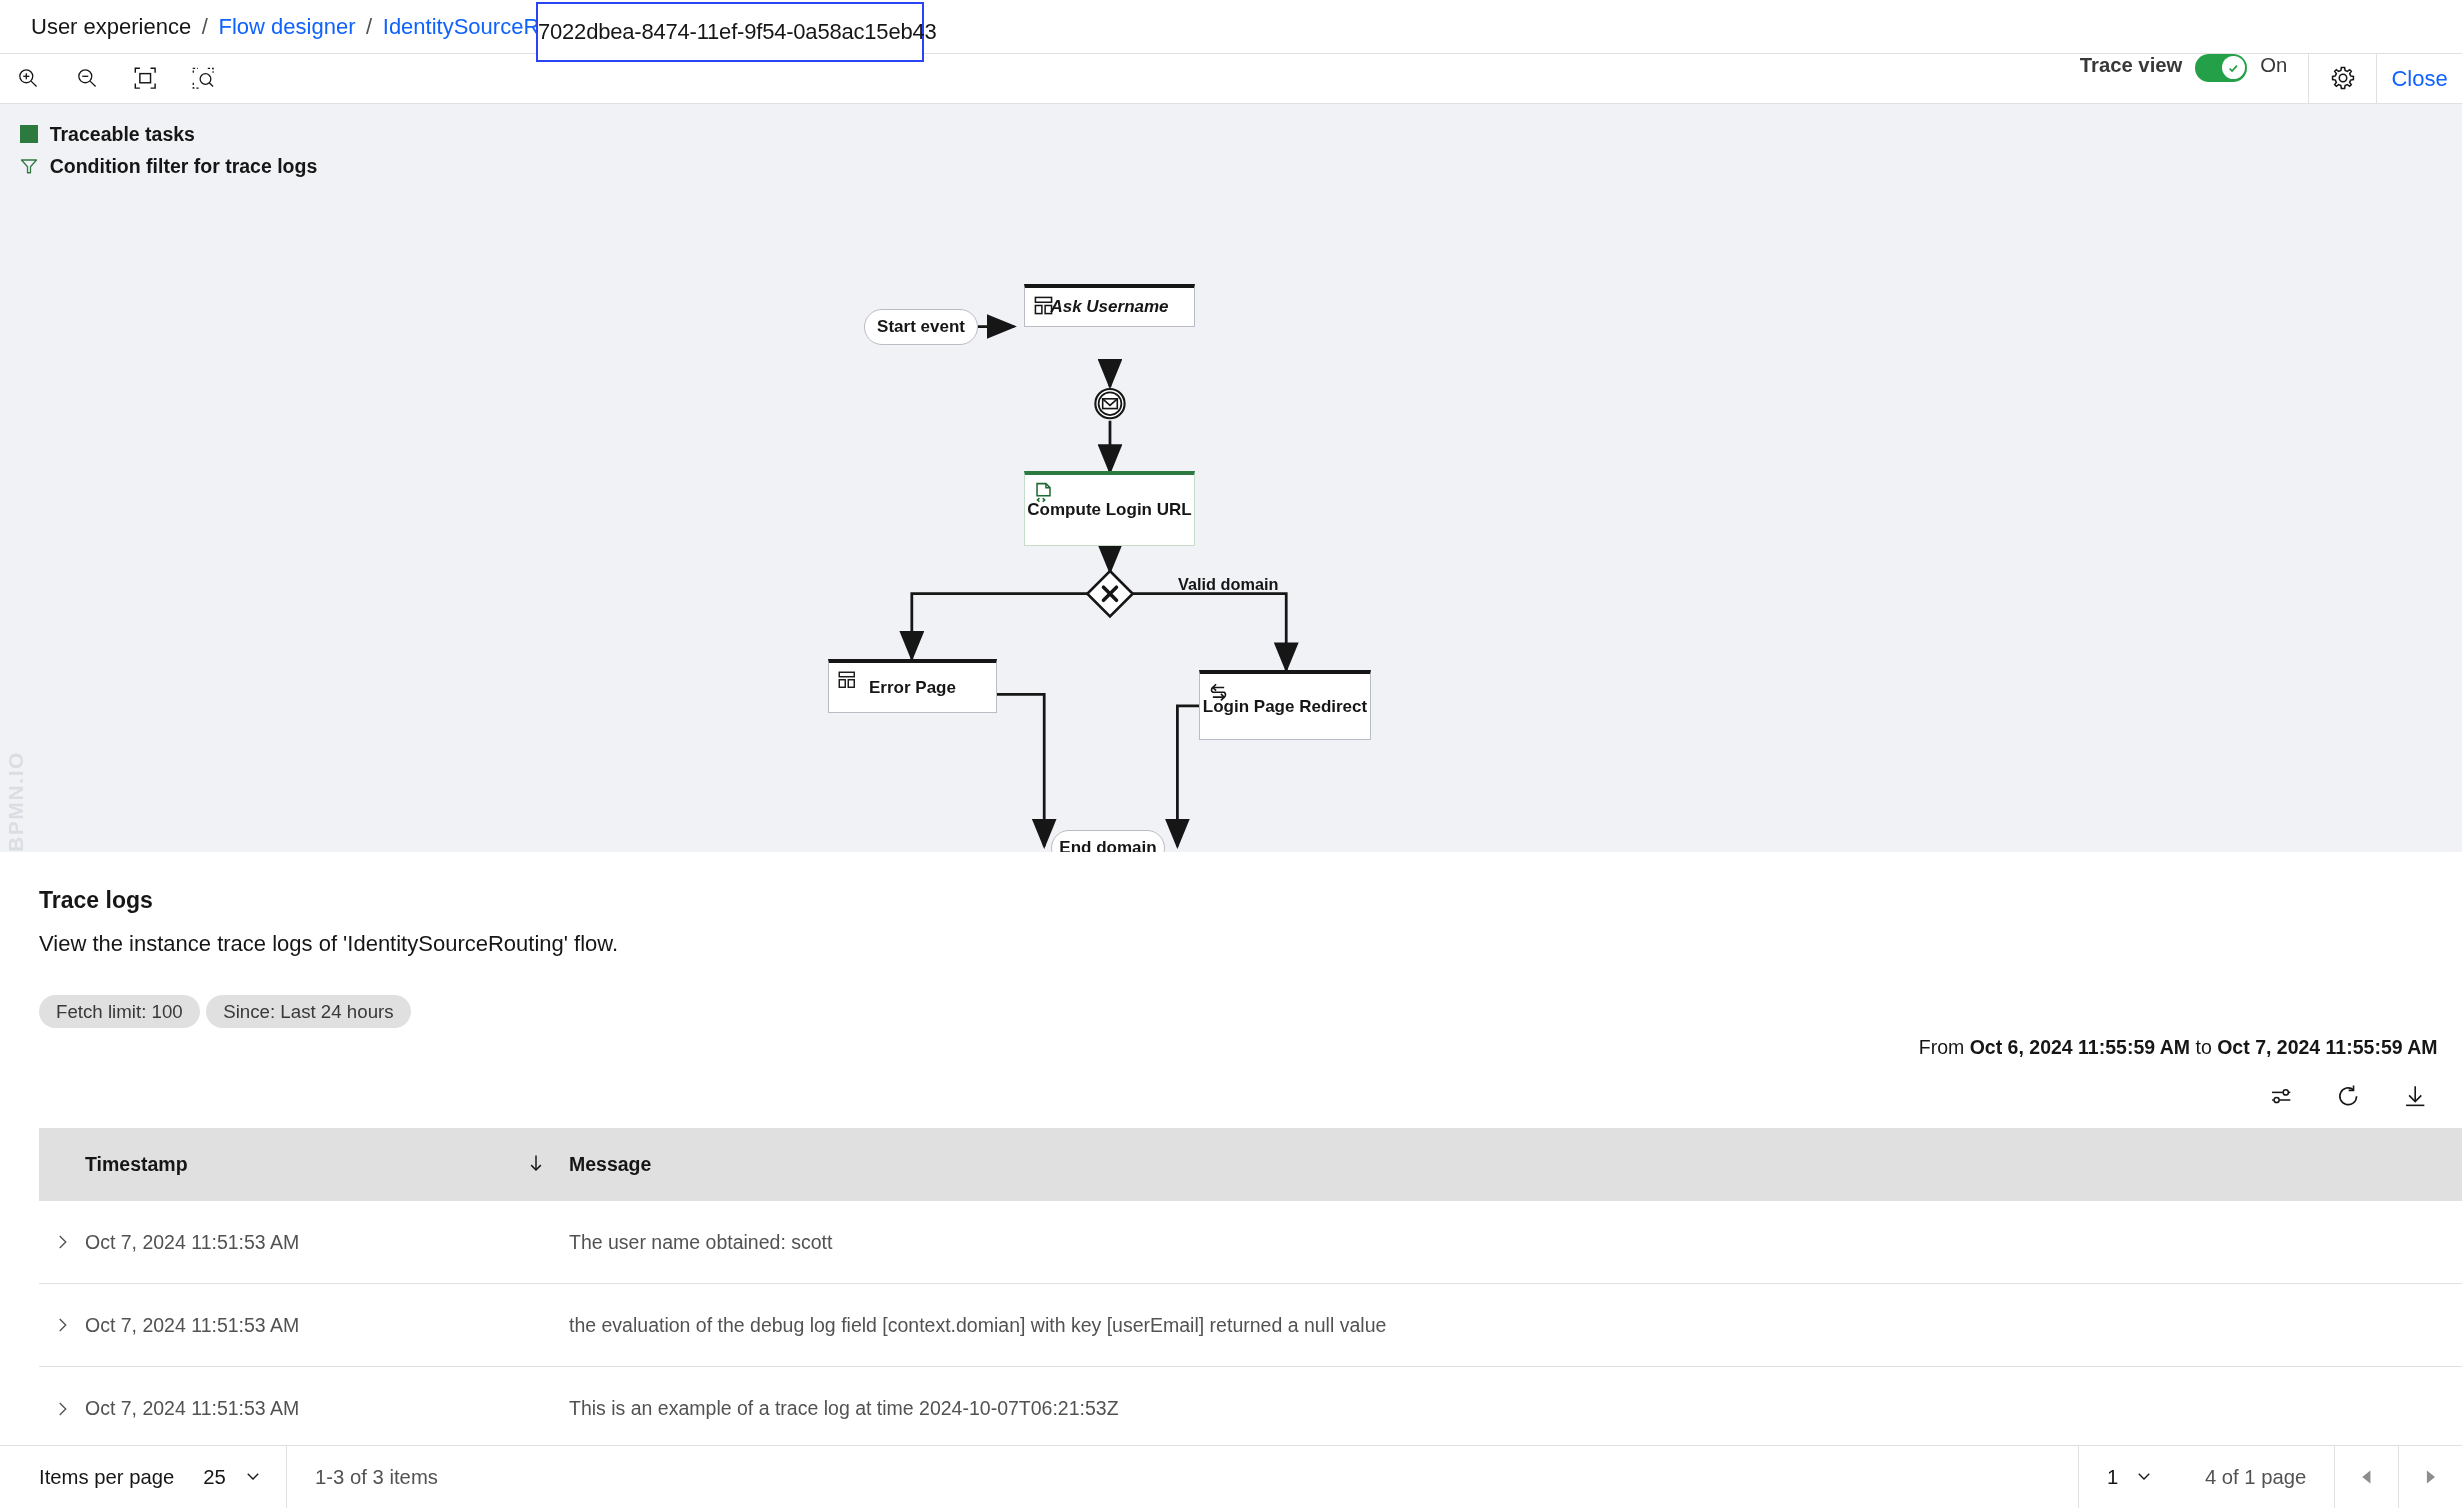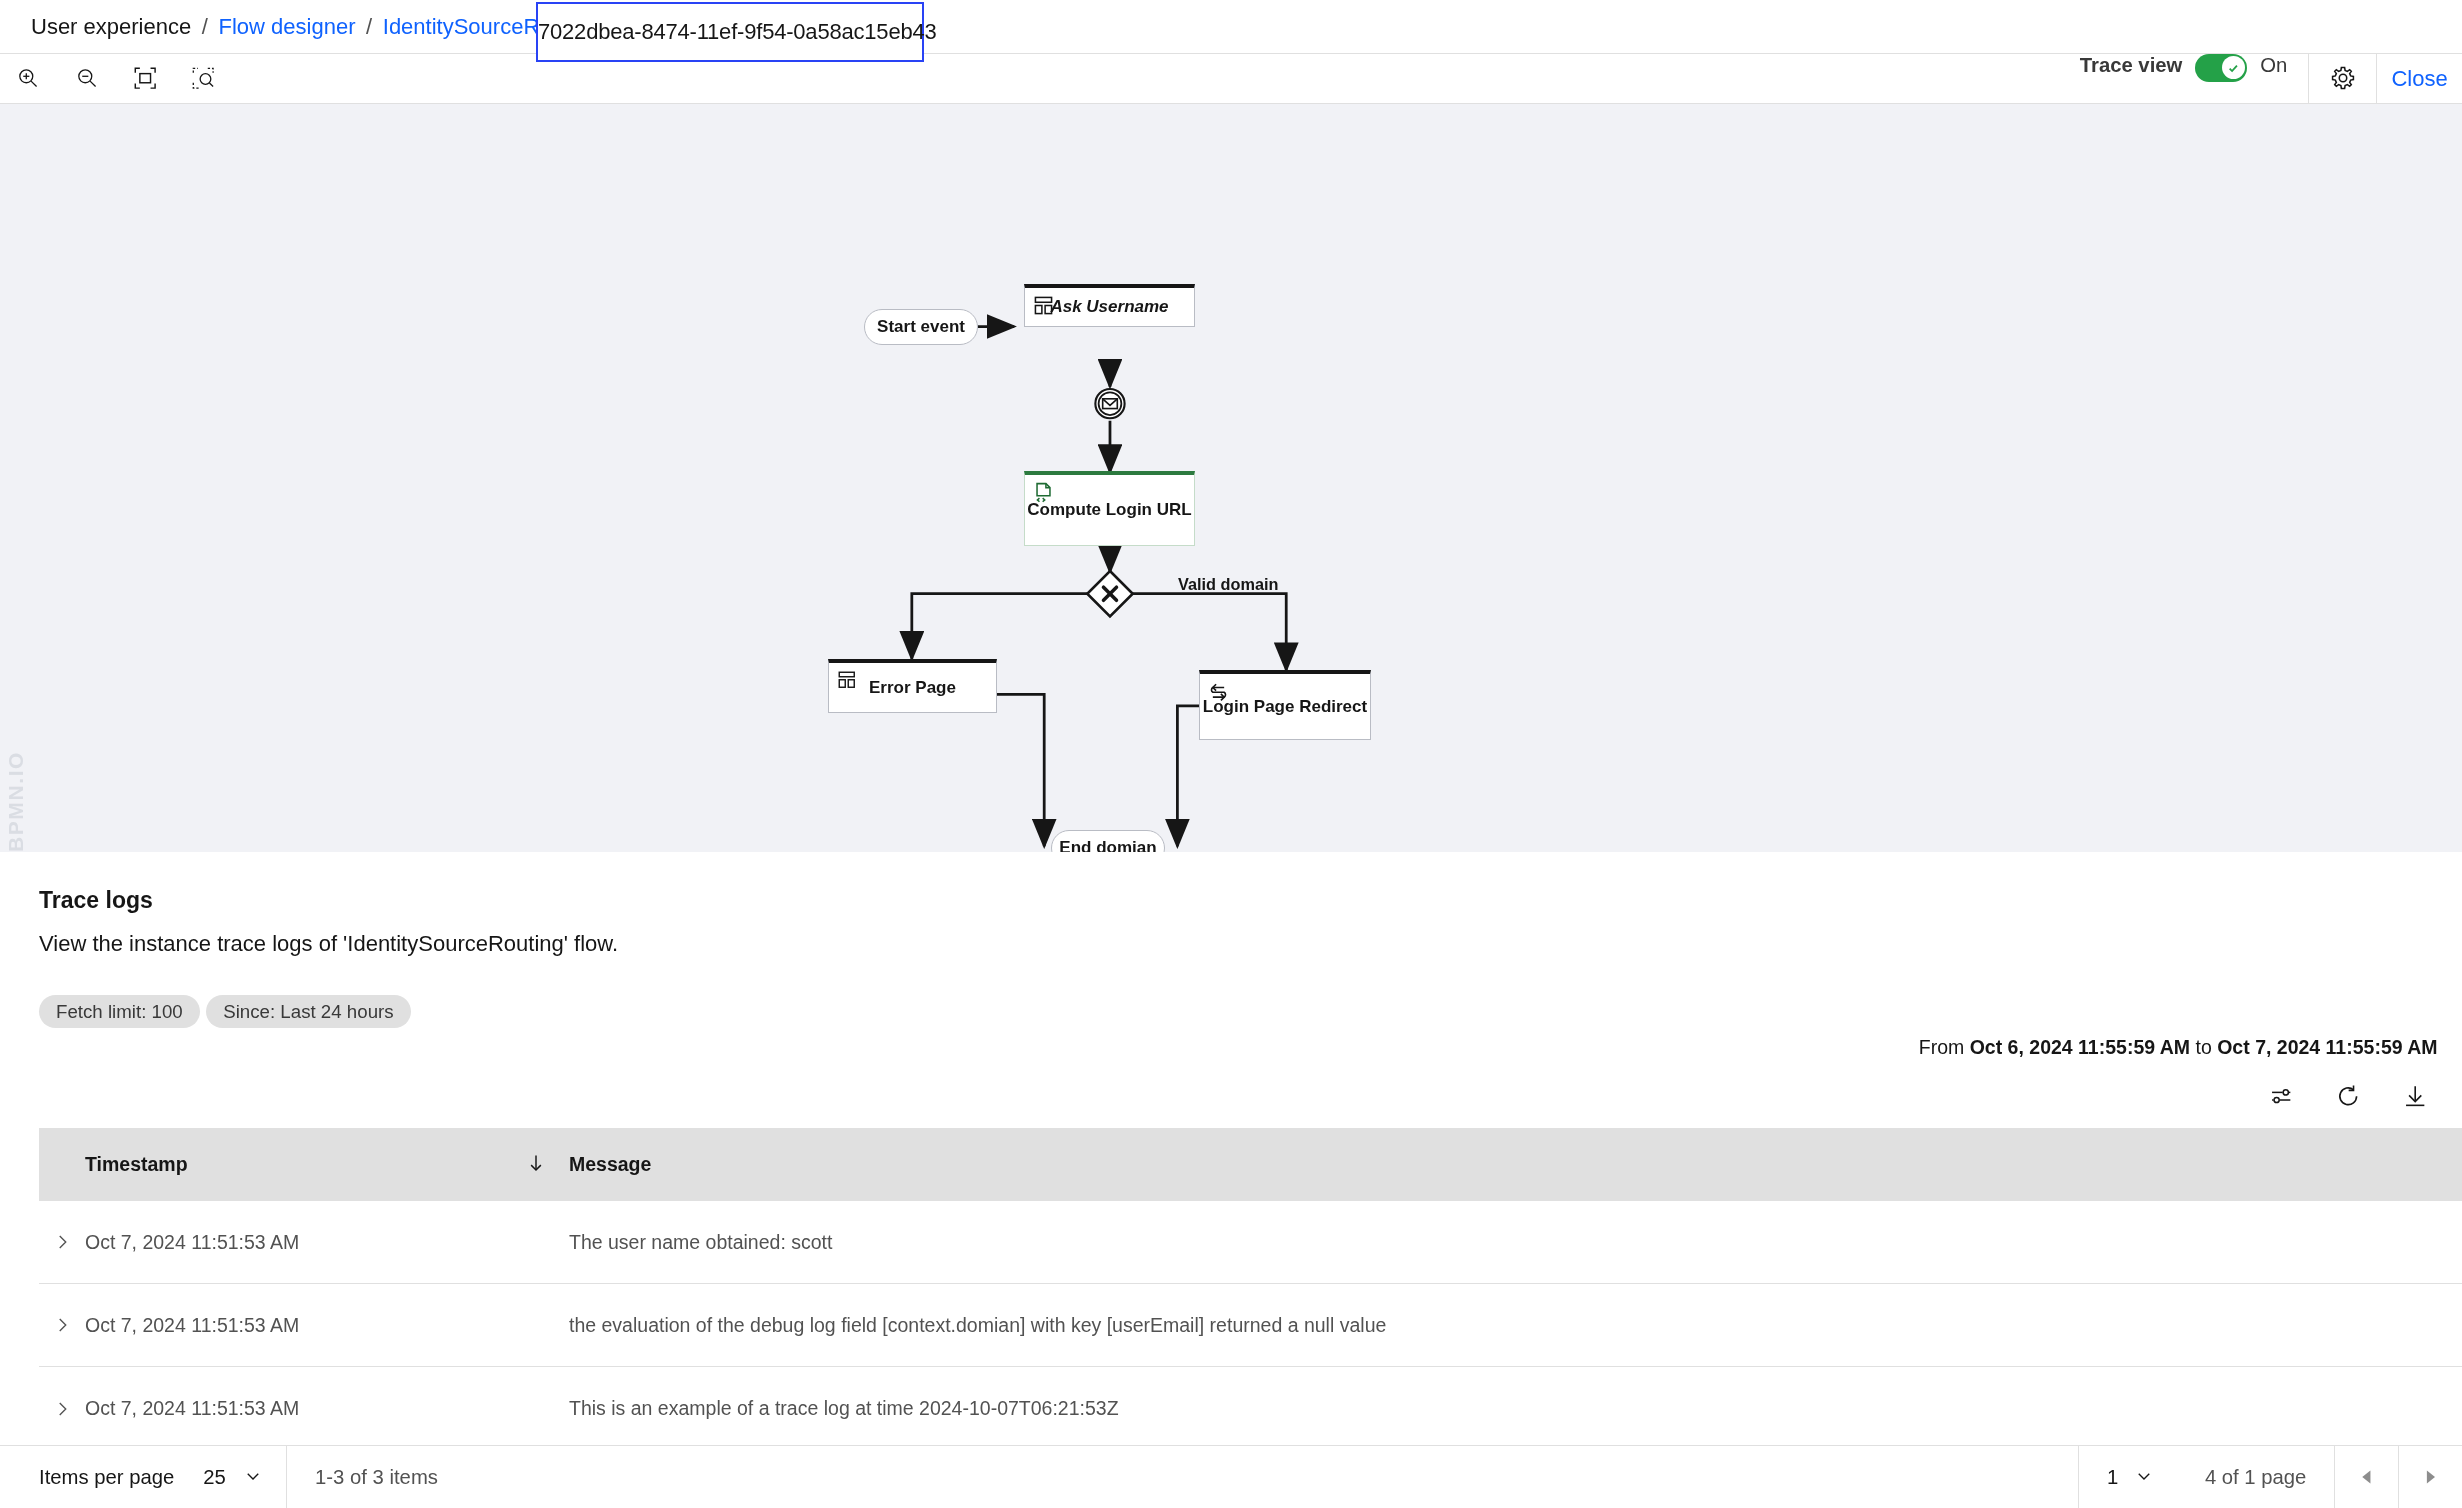--- a/index.html
+++ b/index.html
@@ -271,20 +271,34 @@
       </div>
       <div class="tb-divider"></div>
       <div class="close-cell">
         <span class="close-text">Close</span>
       </div>
     </div>
   </div>
 
   <div class="canvas">
 
+    <div class="legend">
+      <div class="legend-row">
+        <span class="legend-swatch"></span>
+        <span class="legend-label">Traceable tasks</span>
+      </div>
+      <div class="legend-row">
+        <span style="width:18px;height:18px;display:flex;align-items:center;justify-content:center;">
+          <svg width="19.5" height="18" viewBox="0 0 24 22" fill="none" stroke="#2c7a3f" stroke-width="1.7">
+            <polygon points="2,3 22,3 14,12 14,20 10,20 10,12" stroke-linejoin="round"></polygon>
+          </svg>
+        </span>
+        <span class="legend-label">Condition filter for trace logs</span>
+      </div>
+    </div>
 
     <div class="watermark">BPMN.IO</div>
 
     <svg class="bpmn" viewBox="0 0 3030 921">
       <defs>
         <marker id="ah" markerWidth="11" markerHeight="9" refX="10" refY="4.5" orient="auto">
           <polygon points="0,0 11,4.5 0,9" fill="#161616"></polygon>
         </marker>
       </defs>
       <g stroke="#161616" stroke-width="3.4" fill="none">
@@ -367,21 +381,21 @@
         <svg width="21" height="21" viewBox="0 0 26 26" fill="none" stroke="#161616" stroke-width="2">
           <path d="M20 8 L6 8 A3.5 3.5 0 0 0 6 14 L20 14 A3.5 3.5 0 0 1 20 20 L6 20"></path>
           <polyline points="10,4 6,8 10,12"></polyline>
           <polyline points="16,16 20,20 16,24"></polyline>
         </svg>
       </span>
       <span class="task-label">Login Page Redirect</span>
     </div>
 
     <div class="node event" style="left:1051px; top:726px; width:114px; height:36px;">
-      <span class="event-label">End domian</span>
+      <span class="event-label">End domain</span>
     </div>
   </div>
 
   <div class="logs-panel"></div>
 
   <div class="logs-title" style="position:absolute; left:39px; top:887px;">Trace logs</div>
   <div class="logs-desc" style="position:absolute; left:39px; top:931px;">View the instance trace logs of 'IdentitySourceRouting' flow.</div>
 
   <div class="tags">
     <span class="tag">Fetch limit: 100</span>

